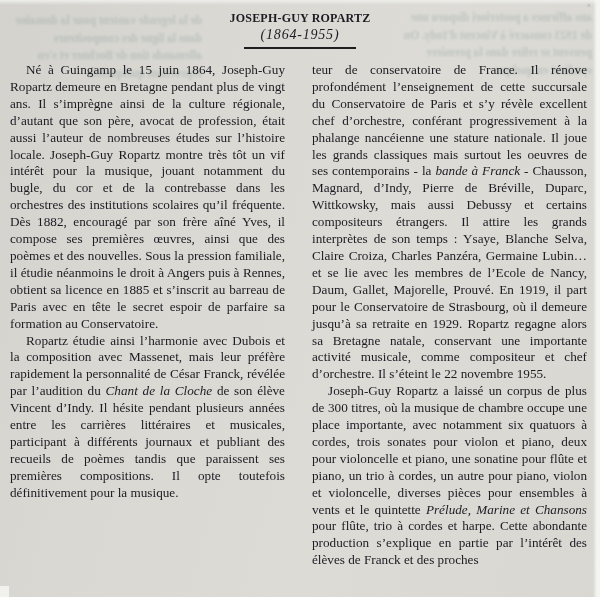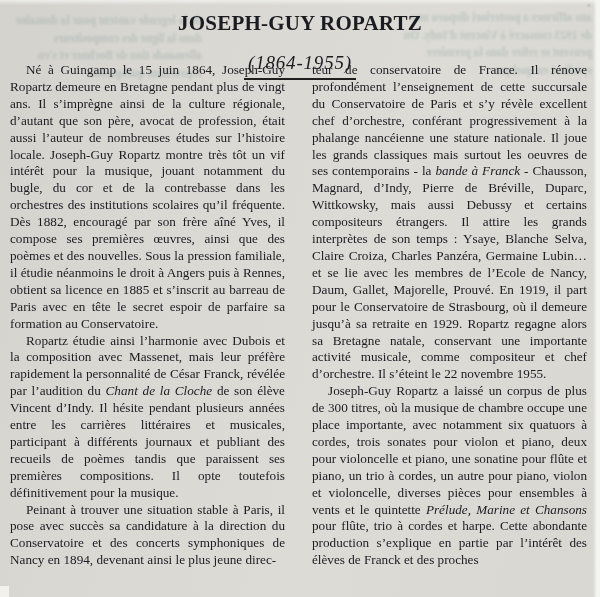--- a/index.html
+++ b/index.html
@@ -49,29 +49,29 @@
   }
   .st-left  { left: 6px;  top: 12px; width: 196px; }
   .st-right { left: 402px; top: 9px; width: 190px; }
 
   .header {
     position: relative;
     text-align: center;
     padding-top: 11px;
   }
   .title {
-    font-size: 21px;
+    font-size: 12px;
     font-weight: bold;
     letter-spacing: 0.2px;
   }
   .dates {
-    font-size: 19px;
+    font-size: 14px;
     font-style: italic;
     letter-spacing: 0.8px;
-    margin-top: 16px;
+    margin-top: 1px;
     text-align: center;
   }
   .rule {
     width: 112px;
     height: 2px;
     background: #1e1e1e;
     margin: 4px auto 0;
   }
 
   .cols {
@@ -110,21 +110,20 @@
   <div class="header">
     <div class="title">JOSEPH-GUY ROPARTZ</div>
     <div class="dates">(1864-1955)</div>
     <div class="rule"></div>
   </div>
 
   <div class="cols">
     <div class="col" lang="fr">
         <p class="para"><span>Né à Guingamp le 15 juin 1864, Joseph-Guy Ropartz demeure en Bretagne pendant plus de vingt ans. Il s’imprègne ainsi de la culture régionale, d’autant que son père, avocat de profession, était aussi l’auteur de nombreuses études sur l’histoire locale. Joseph-Guy Ropartz montre très tôt un vif intérêt pour la musique, jouant notamment du bugle, du cor et de la contrebasse dans les orchestres des institutions scolaires qu’il fréquente. Dès 1882, encouragé par son frère aîné Yves, il compose ses premières œuvres, ainsi que des poèmes et des nouvelles. Sous la pression familiale, il étudie néanmoins le droit à Angers puis à Rennes, obtient sa licence en 1885 et s’inscrit au barreau de Paris avec en tête le secret espoir de parfaire sa formation au Conservatoire.</span></p>
         <p class="para"><span>Ropartz étudie ainsi l’harmonie avec Dubois et la composition avec Massenet, mais leur préfère rapidement la personnalité de César Franck, révélée par l’audition du </span><i>Chant de la Cloche</i><span> de son élève Vincent d’Indy. Il hésite pendant plusieurs années entre les carrières littéraires et musicales, participant à différents journaux et publiant des recueils de poèmes tandis que paraissent ses premières compositions. Il opte toutefois définitivement pour la musique.</span></p>
-        <p class="para"><span>Peinant à trouver une situation stable à Paris, il pose avec succès sa candidature à la direction du Conservatoire et des concerts symphoniques de Nancy en 1894, devenant ainsi le plus jeune direc-</span></p>
       </div>
     <div class="col" lang="fr">
         <p class="para noindent"><span>teur de conservatoire de France. Il rénove profondément l’enseignement de cette succursale du Conservatoire de Paris et s’y révèle excellent chef d’orchestre, conférant progressivement à la phalange nancéienne une stature nationale. Il joue les grands classiques mais surtout les oeuvres de ses contemporains - la </span><i>bande à Franck</i><span> - Chausson, Magnard, d’Indy, Pierre de Bréville, Duparc, Wittkowsky, mais aussi Debussy et certains compositeurs étrangers. Il attire les grands interprètes de son temps : Ysaye, Blanche Selva, Claire Croiza, Charles Panzéra, Germaine Lubin… et se lie avec les membres de l’Ecole de Nancy, Daum, Gallet, Majorelle, Prouvé. En 1919, il part pour le Conservatoire de Strasbourg, où il demeure jusqu’à sa retraite en 1929. Ropartz regagne alors sa Bretagne natale, conservant une importante activité musicale, comme compositeur et chef d’orchestre. Il s’éteint le 22 novembre 1955.</span></p>
         <p class="para"><span>Joseph-Guy Ropartz a laissé un corpus de plus de 300 titres, où la musique de chambre occupe une place importante, avec notamment six quatuors à cordes, trois sonates pour violon et piano, deux pour violoncelle et piano, une sonatine pour flûte et piano, un trio à cordes, un autre pour piano, violon et violoncelle, diverses pièces pour ensembles à vents et le quintette </span><i>Prélude, Marine et Chansons</i><span> pour flûte, trio à cordes et harpe. Cette abondante production s’explique en partie par l’intérêt des élèves de Franck et des proches</span></p>
       </div>
   </div>
 
 </div>
 
 </body></html>

